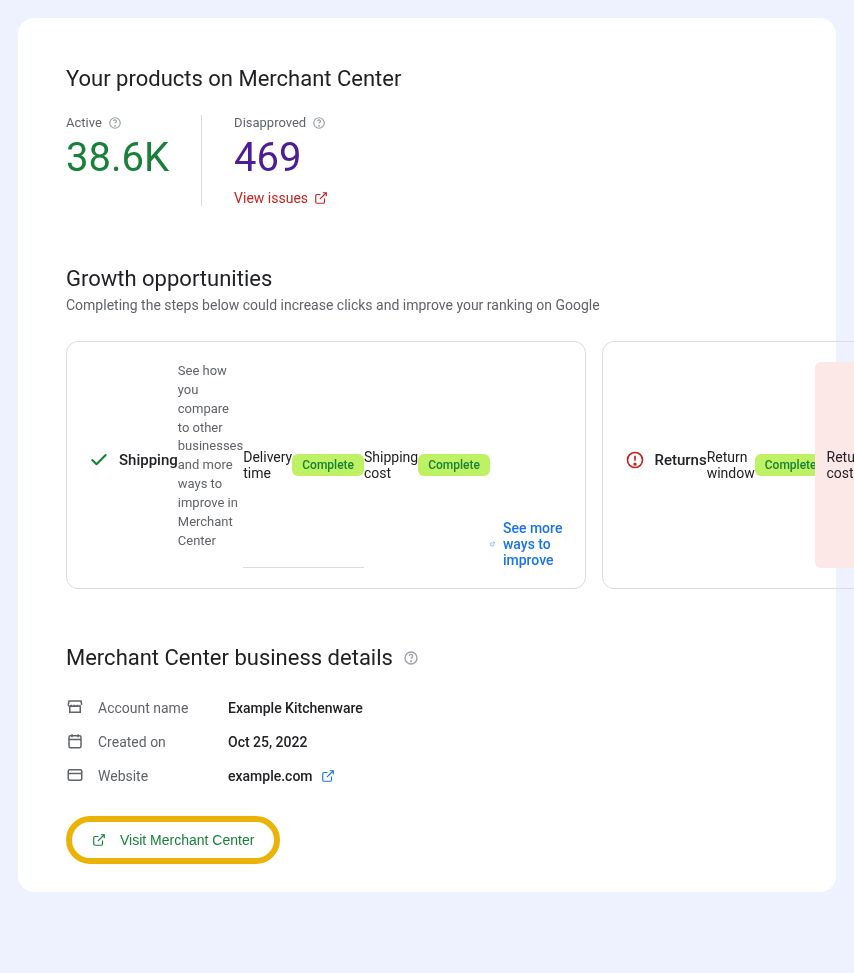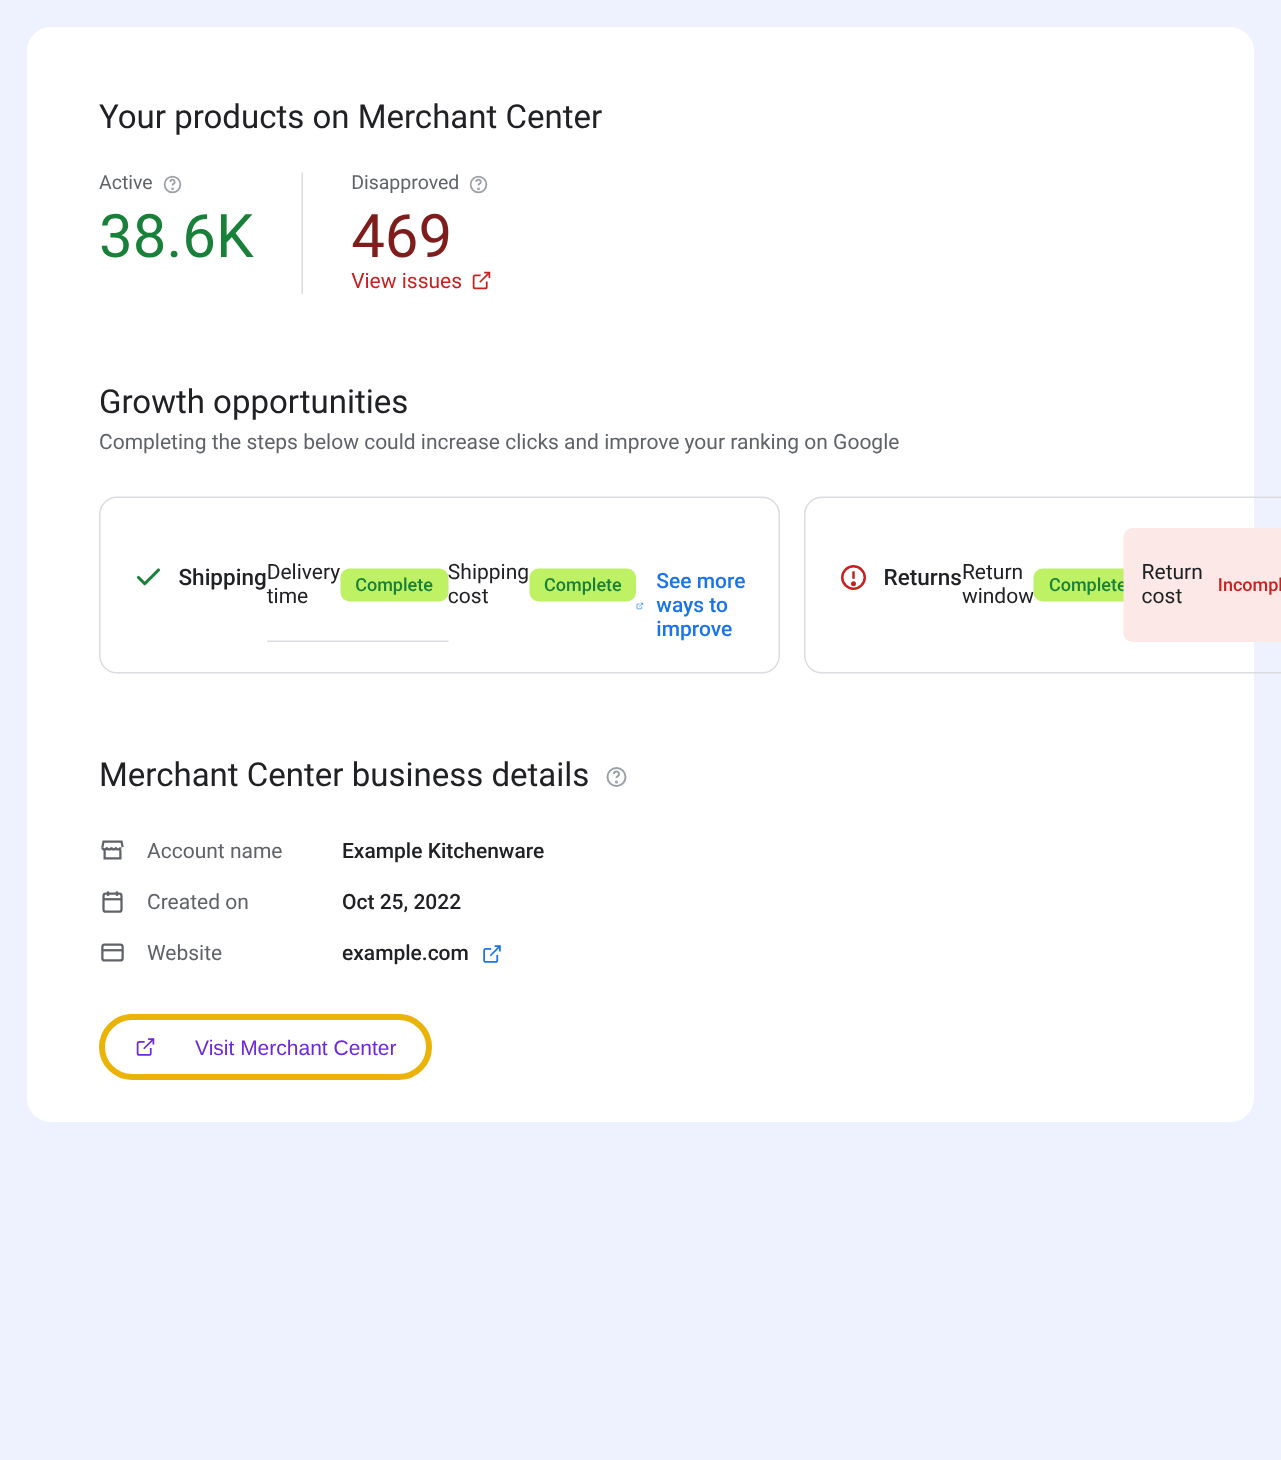--- a/index.html
+++ b/index.html
@@ -48,26 +48,28 @@
       width: 14px;
       height: 14px;
       color: #9aa0a6;
     }
     .stat-value {
       font-size: 40px;
       font-weight: 400;
       line-height: 1.1;
     }
     .stat-value.green { color: #188038; }
-    .stat-value.red { color: #7f1d1d; }
+    .stat-value.red { color: #4c1d95; }
     .view-issues {
       display: flex;
+      align-items: center;
       gap: 6px;
       color: #c5221f;
       font-size: 14px;
+      margin-top: 10px;
       cursor: pointer;
     }
     .growth-section {
       margin-bottom: 56px;
     }
     .growth-title {
       font-size: 22px;
       font-weight: 400;
       color: #202124;
       margin-bottom: 6px;
@@ -197,24 +199,24 @@
     .detail-value {
       color: #202124;
       font-weight: 500;
       display: inline-flex;
       align-items: center;
       gap: 8px;
     }
     .outline-btn {
       display: inline-flex;
       align-items: center;
-      gap: 26px;
-      border: 4px solid #eab308;
+      gap: 14px;
+      border: 6px solid #eab308;
       background: #fff;
-      color: #6d28d9;
+      color: #15803d;
       border-radius: 999px;
       padding: 10px 20px;
       font-size: 14px;
       font-weight: 500;
       cursor: pointer;
       margin-top: 24px;
     }
     .ext-icon {
       width: 14px;
       height: 14px;
@@ -266,20 +268,21 @@
     <p class="growth-desc">Completing the steps below could increase clicks and improve your ranking on Google</p>
     <div class="cards-row">
 
       <div class="opp-card">
         <div class="opp-header">
           <svg class="opp-icon" viewBox="0 0 24 24" fill="none" stroke="#188038" stroke-width="2.5" stroke-linecap="round" stroke-linejoin="round">
               <polyline points="4 12 9 17 20 6"></polyline>
             </svg>
           <span class="opp-title">Shipping</span>
         </div>
+        <p class="opp-desc">See how you compare to other businesses and more ways to improve in Merchant Center</p>
         <div class="opp-item borderb">
           <span>Delivery time</span>
           <span class="badge complete">Complete</span>
         </div>
         <div class="opp-item">
           <span>Shipping cost</span>
           <span class="badge complete">Complete</span>
         </div>
         <div class="card-footer">
           <a class="link-btn">

